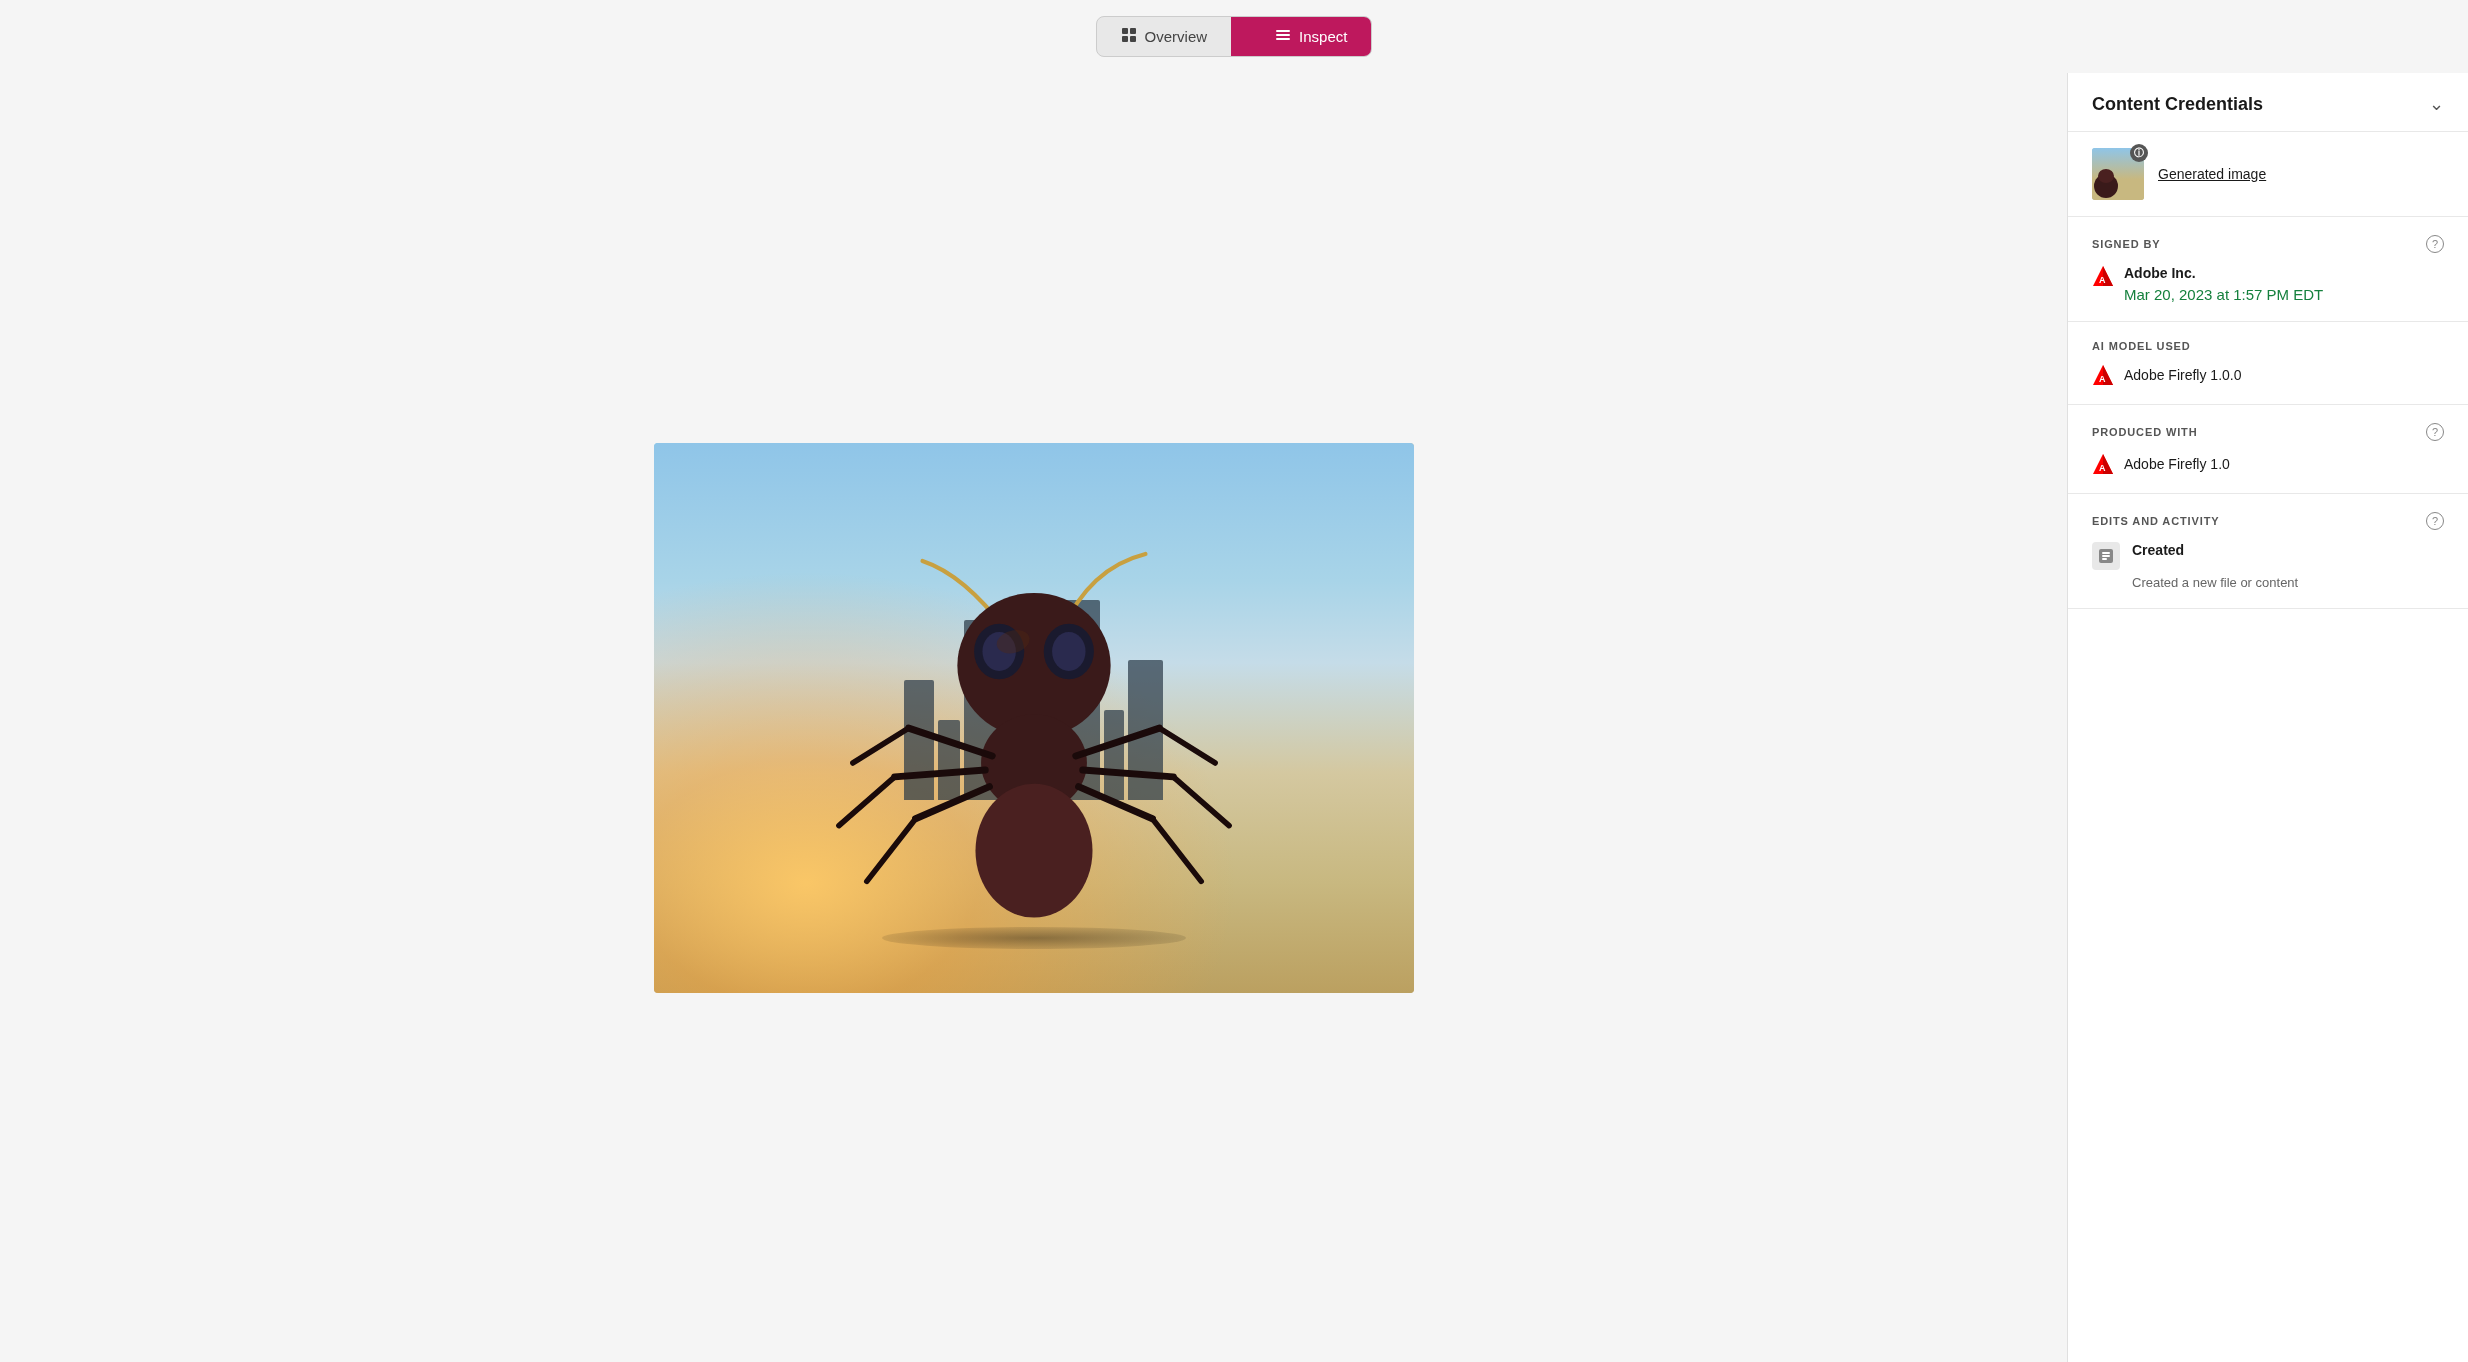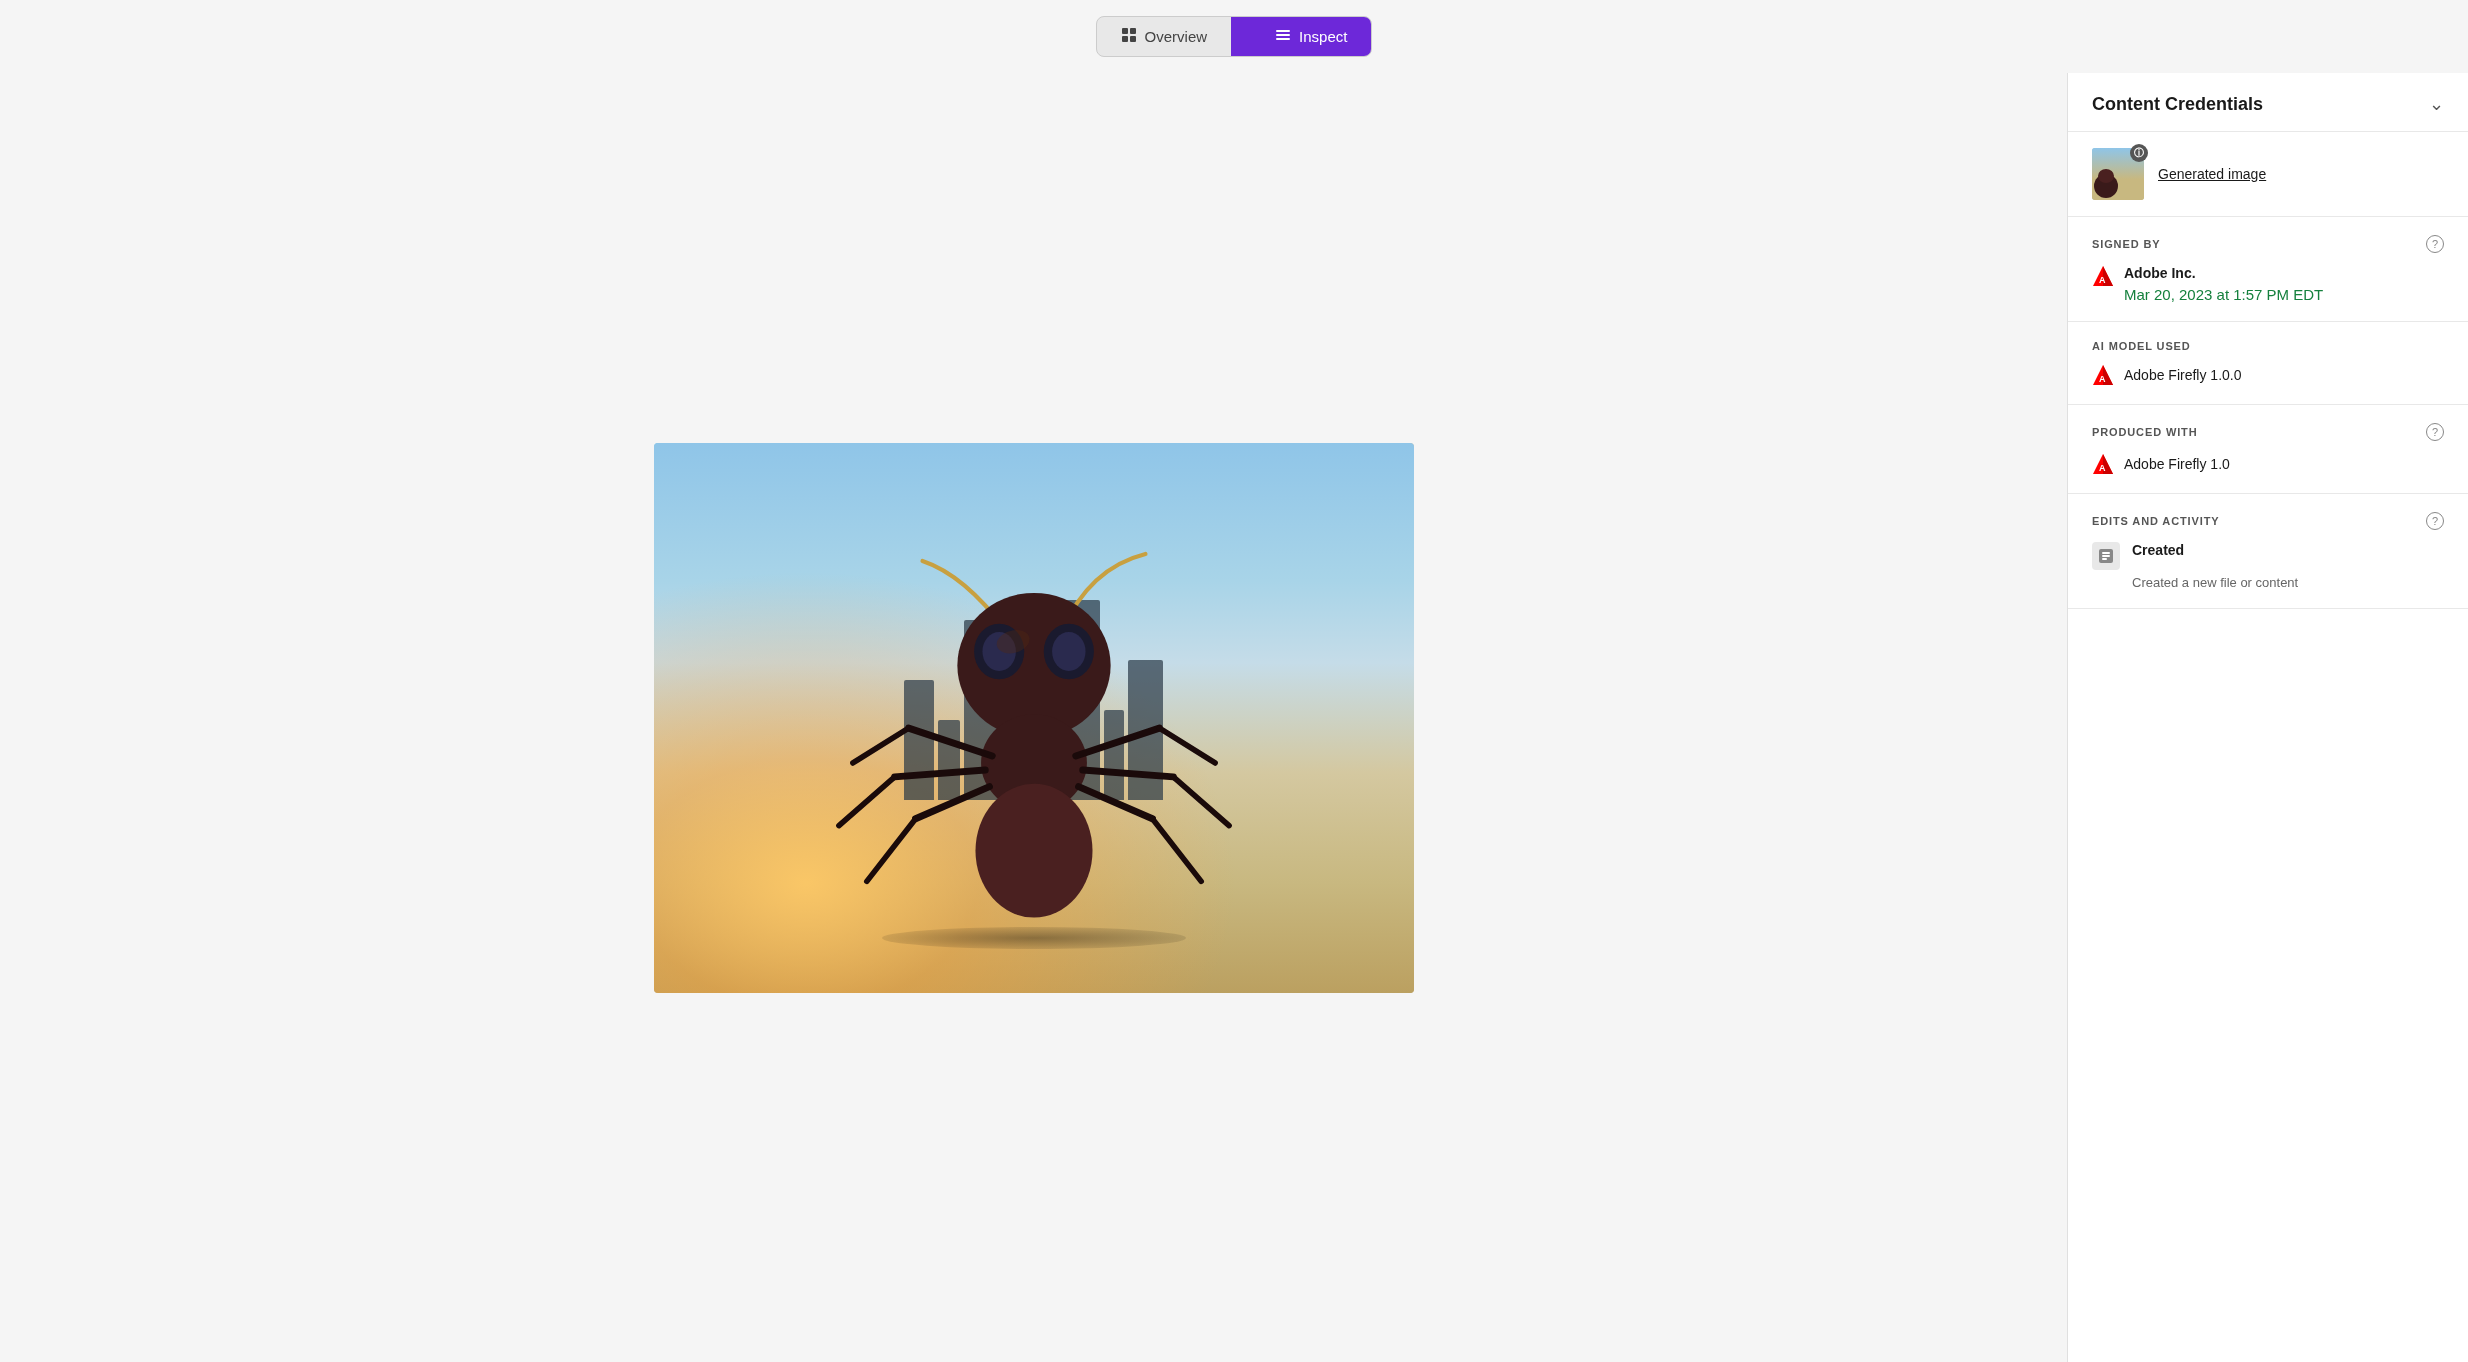--- a/index.html
+++ b/index.html
@@ -39,21 +39,21 @@
       cursor: pointer;
       font-size: 15px;
       font-weight: 500;
       border: none;
       background: transparent;
       color: #444;
       transition: background 0.15s;
     }
 
     .tab-btn.active {
-      background: #6d28d9;
+      background: #be185d;
       color: #fff;
       padding-left: 44px;
     }
 
     .tab-icon {
       font-size: 14px;
     }
 
     
     .main-layout {

